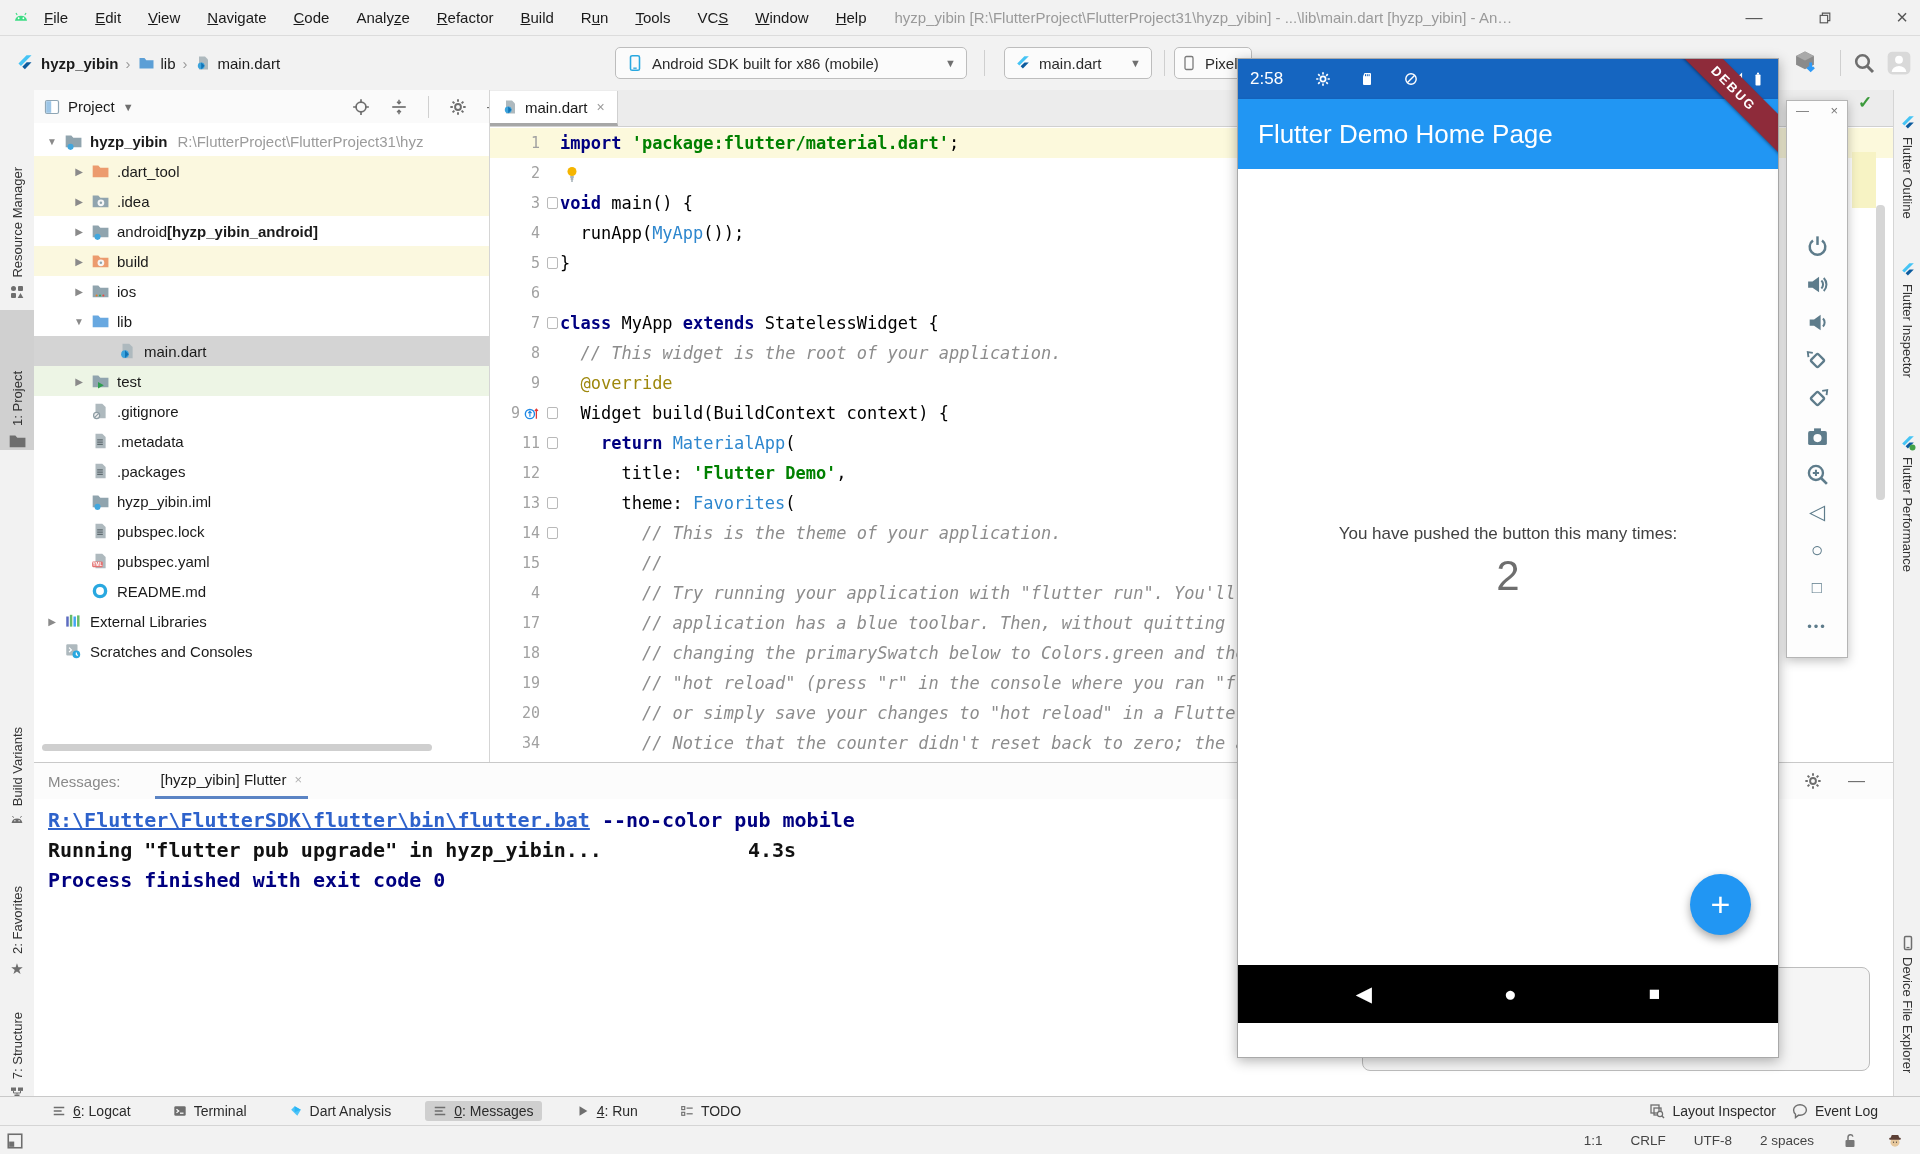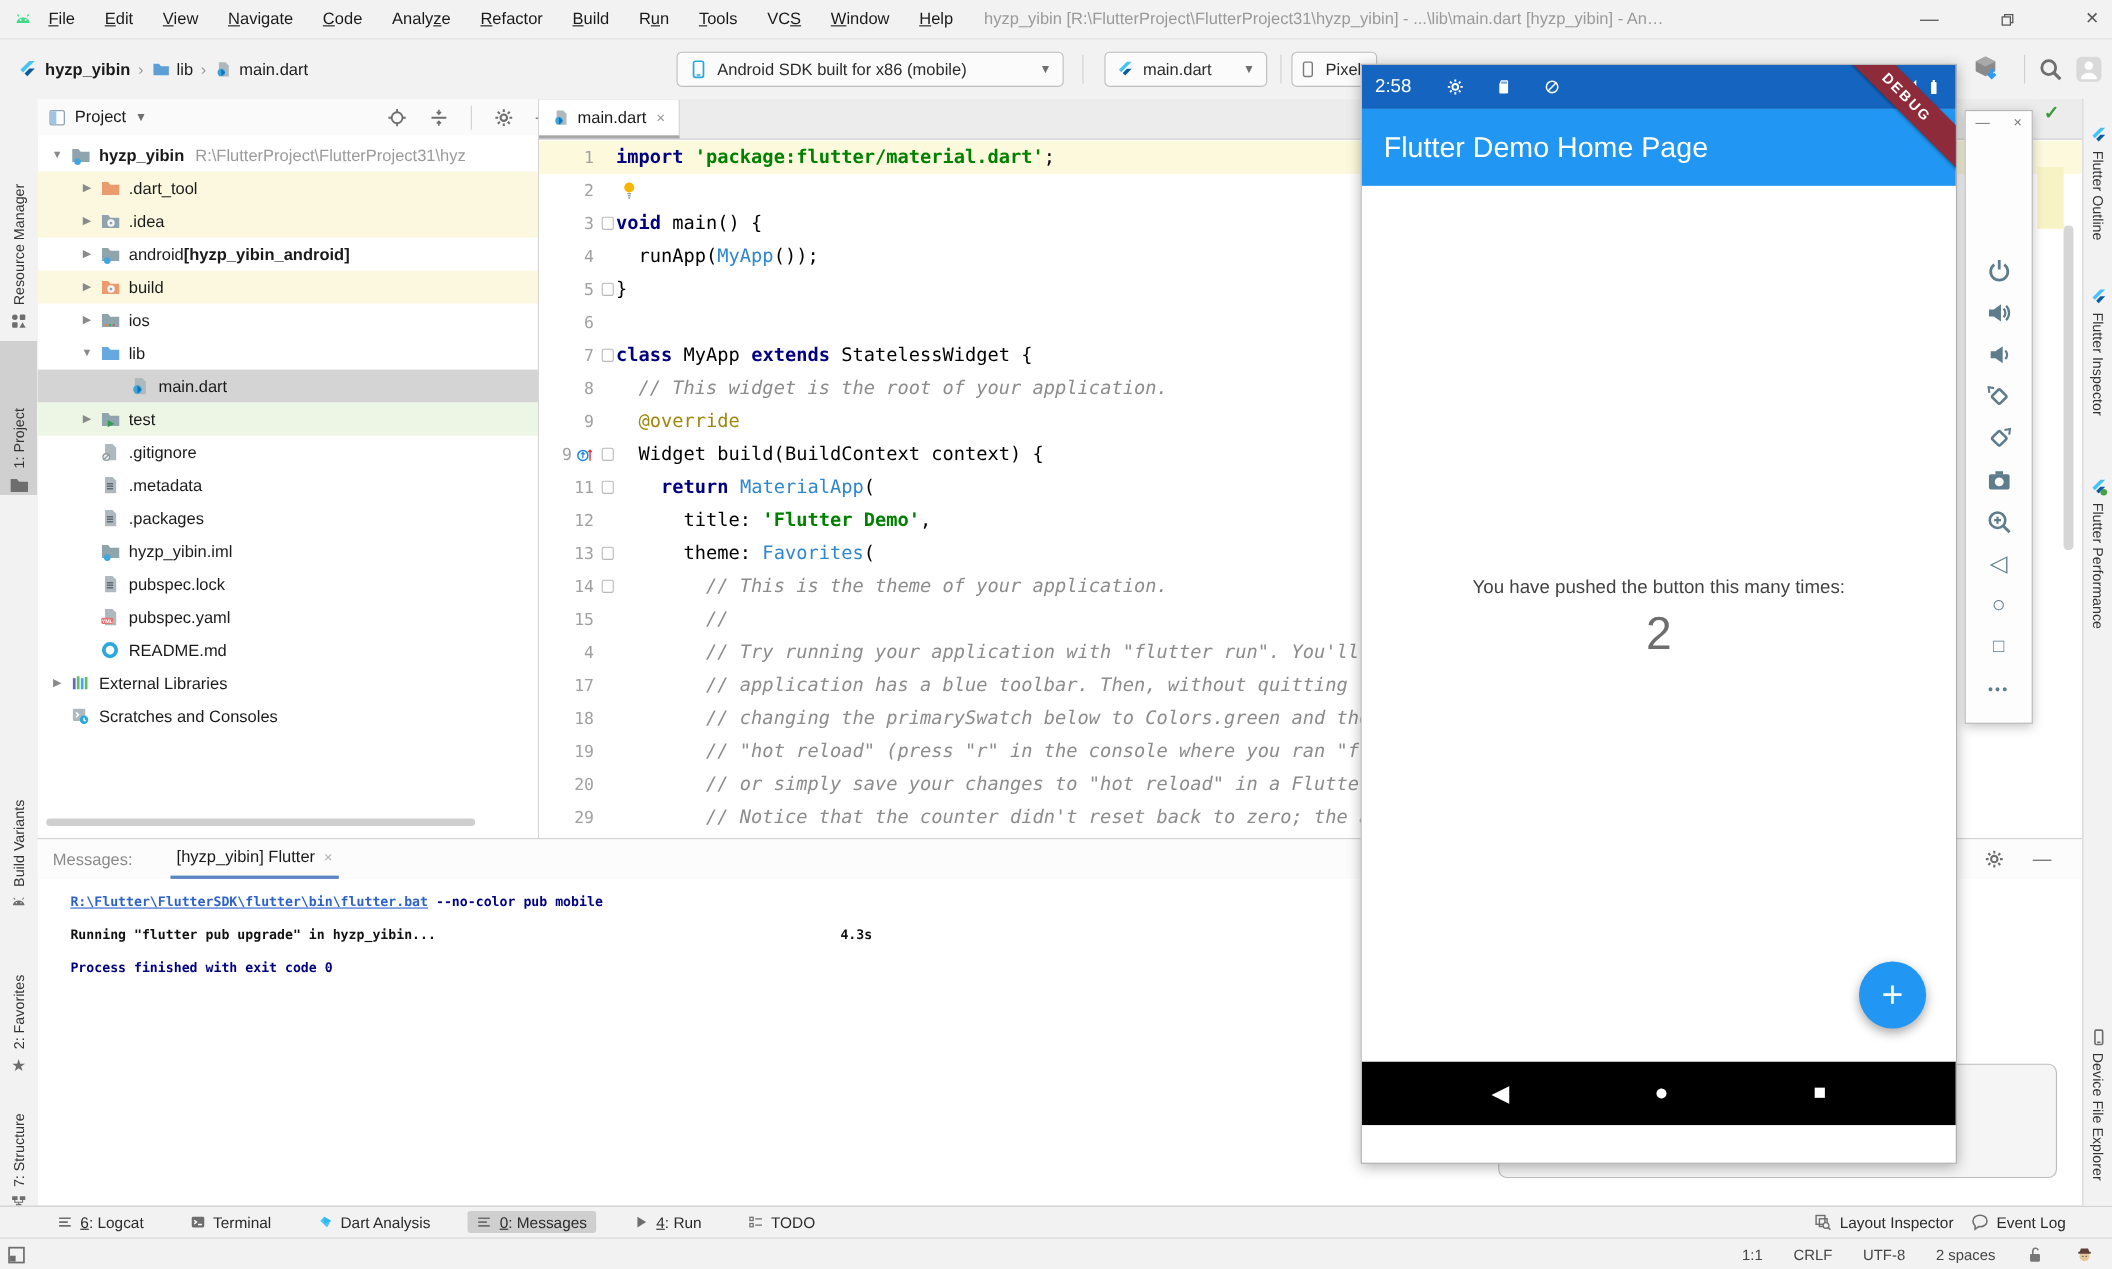--- a/index.html
+++ b/index.html
@@ -77,21 +77,21 @@
 
   
   #messages{left:34px;top:762px;width:1859px;height:334px;background:#fff;border-top:1px solid #c9c9c9;
             overflow:hidden;box-sizing:border-box;}
   #msg-header{height:36px;display:flex;align-items:center;font-size:15px;background:#fcfcfc;}
   #msg-label{color:#8a8a8a;margin-left:14px;}
   #msg-tab{margin-left:34px;height:36px;display:flex;align-items:center;gap:8px;padding:0 6px;
            border-bottom:3px solid #5b84c4;box-sizing:border-box;color:#1a1a1a;}
   #msg-tab .tclose{color:#b0b0b0;font-size:13px;}
   #msg-header-icons{position:absolute;right:28px;top:0;height:36px;display:flex;align-items:center;gap:26px;}
-  #console{position:absolute;left:30px;top:42px;font-family:"DejaVu Sans Mono",monospace;font-size:12px;font-weight:600;}
+  #console{position:absolute;left:14px;top:42px;font-family:"DejaVu Sans Mono",monospace;font-size:20px;font-weight:600;}
   .conrow{height:30px;display:flex;align-items:center;position:relative;white-space:pre;}
   .cl-link{color:#2e62cb;text-decoration:underline;} .cl-navy{color:#000080;} .cl-plain{color:#111;}
   .con-right{position:absolute;left:700px;color:#111;}
 
   
   #eventlog-stub{left:1362px;top:967px;width:508px;height:104px;background:#f5f5f5;border:1px solid #bdbdbd;
                  border-radius:8px;z-index:10;box-sizing:border-box;}
 
   
   #bottom-bar{left:0;top:1096px;width:1920px;height:28px;background:#f2f2f2;border-top:1px solid #c9c9c9;
@@ -714,21 +714,21 @@
         </div>
         <div class="crow">
           <span class="ln">
             <span>20</span>
           </span>
           <span class="foldc"></span>
           <span class="codetext"><span class="tk-pl">        </span><span class="tk-com">// or simply save your changes to "hot reload" in a Flutter IDE).</span></span>
         </div>
         <div class="crow">
           <span class="ln">
-            <span>29</span>
+            <span>34</span>
           </span>
           <span class="foldc"></span>
           <span class="codetext"><span class="tk-pl">        </span><span class="tk-com">// Notice that the counter didn't reset back to zero; the application</span></span>
         </div>
       </div>
     <span id="edit-check">✓</span>
     <div id="edit-stripe-warn"></div>
     <div id="edit-vscroll"></div>
   </div>
 

